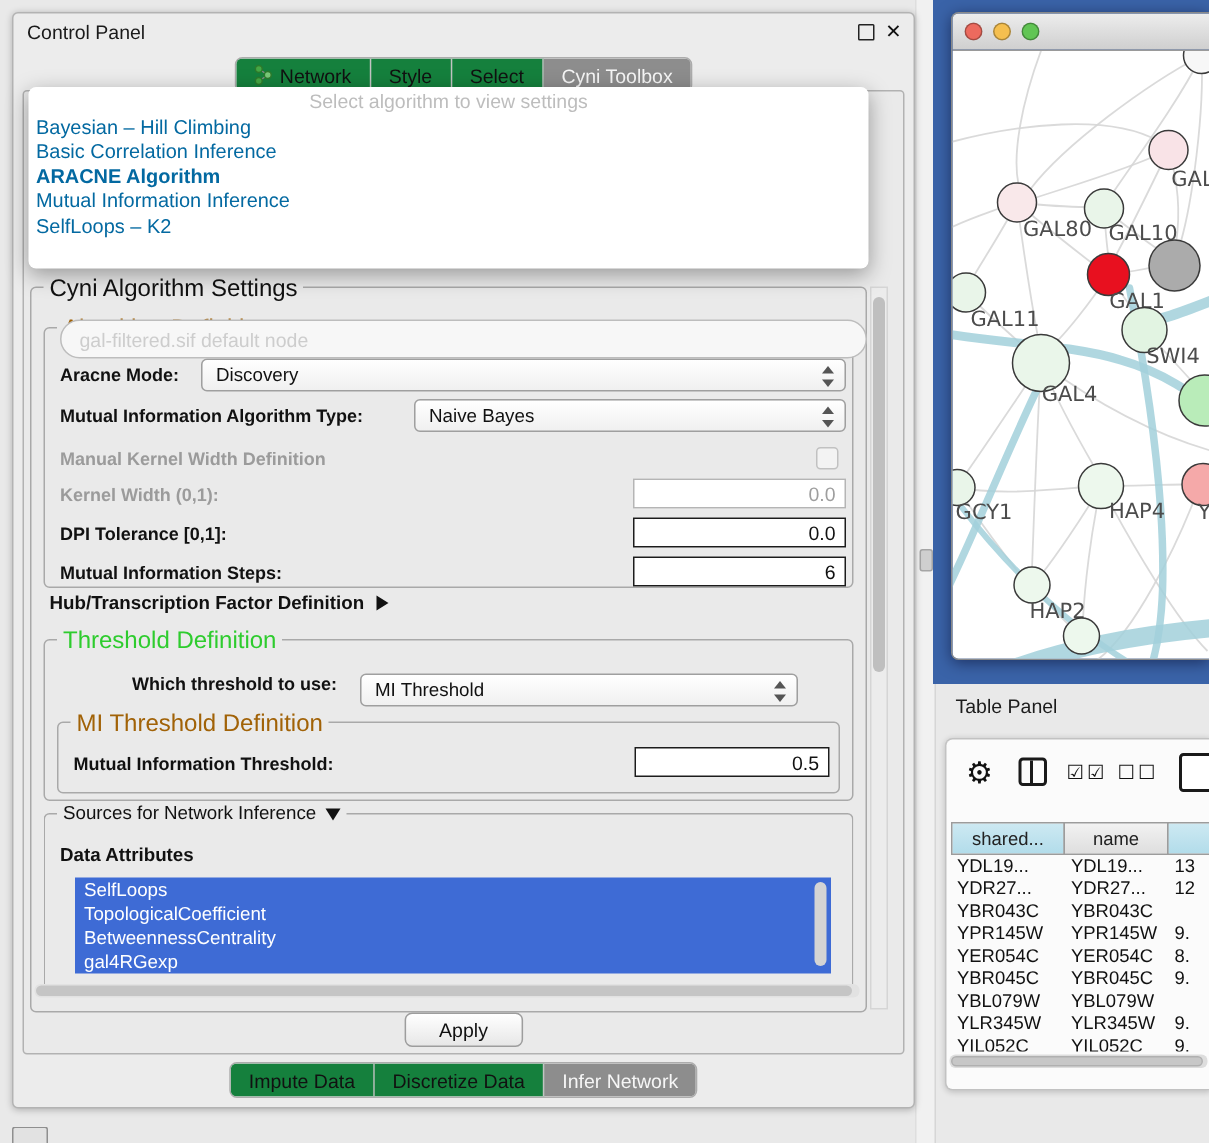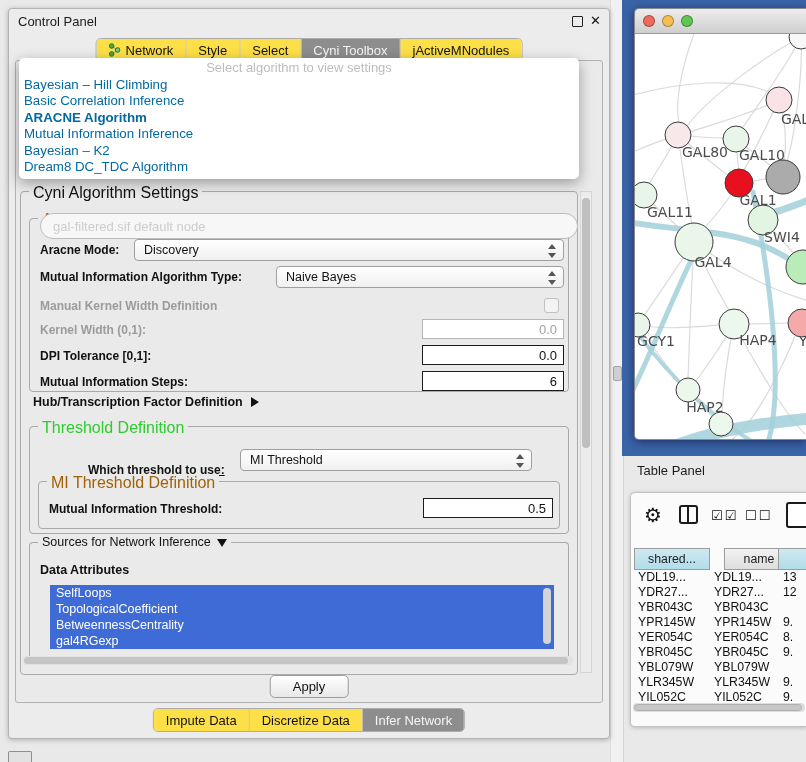--- a/index.html
+++ b/index.html
@@ -20,21 +20,21 @@
   .cw-titlebar{position:absolute;left:0;top:0;right:0;height:24px;}
   .cw-title{position:absolute;left:9px;top:5px;font-size:13px;color:#1a1a1a;}
   .float-btn{position:absolute;right:26px;top:7px;width:9px;height:9px;border:1.5px solid #222;border-radius:1px;}
   .close-btn{position:absolute;right:8px;top:4px;font-size:13px;font-weight:bold;color:#111;}
 
   .top-tabs,.bottom-tabs{display:flex;position:absolute;left:50%;transform:translateX(-50%);
         border:1px solid #acacac;border-radius:5px;overflow:hidden;background:#fbfbfb;height:22px;}
   .top-tabs{top:29px;}
   .bottom-tabs{top:699px;}
   .tab{display:flex;align-items:center;gap:5px;padding:0 12px;font-size:13px;color:#111;
-       border-right:1px solid #c3c3c3;background:#fde047;white-space:nowrap;}
+       border-right:1px solid #c3c3c3;background:#15803d;white-space:nowrap;}
   .tab:last-child{border-right:none;}
   .tab.sel{background:#8d8d8d;color:#f6f6f6;}
   .net-icon{display:inline-flex;}
 
   .cw-content{position:absolute;left:6px;top:51px;width:586px;height:641px;border:1px solid #b2b2b2;
         border-radius:3px;background:#eaeaea;}
 
   
   .ghost-combo{position:absolute;left:24px;top:152px;width:538px;height:26px;border:1px solid #bdbdbd;
         border-radius:13px;background:#f7f7f7;color:#cdcdcd;font-size:13px;line-height:26px;
@@ -151,23 +151,20 @@
         </div>
         <div class="tab">
           <span>Style</span>
         </div>
         <div class="tab">
           <span>Select</span>
         </div>
         <div class="tab sel">
           <span>Cyni Toolbox</span>
         </div>
-        <div class="tab">
-          <span>jActiveMNodules</span>
-        </div>
       </div>
 
     <div class="cw-content">
 
       <div class="ghost-combo">
         <span>gal-filtered.sif default node</span>
       </div>
 
       <div class="settings-group">
         <span class="legend">Cyni Algorithm Settings</span>
@@ -207,21 +204,21 @@
         </div>
 
         <div class="hub-row">
           <span>Hub/Transcription Factor Definition</span>
           <span class="arr-right"></span>
         </div>
 
         <div class="group" style="left:8px;top:234px;width:538px;height:106px;">
           <span class="legend green">Threshold Definition</span>
 
-          <span class="lbl" style="left:58px;top:36px;text-decoration:underline;">Which threshold to use:</span>
+          <span class="lbl" style="left:58px;top:22px;">Which threshold to use:</span>
           <div class="combo" style="left:210px;top:22px;width:292px;">
             <span class="combo-text">MI Threshold</span>
             <span class="spin">
                 <i class="up"></i>
                 <i class="dn"></i>
               </span>
           </div>
 
           <div class="group" style="left:8px;top:54px;width:520px;height:46px;">
             <span class="legend blue">MI Threshold Definition</span>
@@ -252,22 +249,21 @@
         </div>
     </div>
 
     <div class="popup">
       <div class="popup-ph">Select algorithm to view settings</div>
       <div id="algo-list">
           <div class="algo-item">Bayesian – Hill Climbing</div>
           <div class="algo-item">Basic Correlation Inference</div>
           <div class="algo-item b">ARACNE Algorithm</div>
           <div class="algo-item">Mutual Information Inference</div>
-          <div class="algo-item">Bayesian – K2</div>
-          <div class="algo-item">Dream8 DC_TDC Algorithm</div>
+          <div class="algo-item">SelfLoops – K2</div>
         </div>
     </div>
 
     <button class="apply">Apply</button>
 
     <div class="bottom-tabs" id="bottom-tabs">
         <div class="tab">
           <span>Impute Data</span>
         </div>
         <div class="tab">
@@ -355,21 +351,21 @@
 
   <div class="table-panel-label">Table Panel</div>
   <div id="table-window">
     <span class="gear">⚙</span>
     <span class="col-icon"></span>
     <span class="chk c">☑☑</span>
     <span class="chk u">☐☐</span>
     <span class="doc-icon"></span>
     <div class="tp-header" id="tp-header">
         <div class="th hl" style="left: 0px; width: 76px;">shared...</div>
-        <div class="th" style="left: 90px; width: 70px;">name</div>
+        <div class="th" style="left: 75px; width: 70px;">name</div>
         <div class="th hl" style="left: 144px; width: 40px;"></div>
       </div>
     <div class="tp-rows" id="tp-rows">
         <div class="tr">
           <span class="td" style="left: 7px;">YDL19...</span>
           <span class="td" style="left: 83px;">YDL19...</span>
           <span class="td" style="left: 152px;">13</span>
         </div>
         <div class="tr">
           <span class="td" style="left: 7px;">YDR27...</span>

